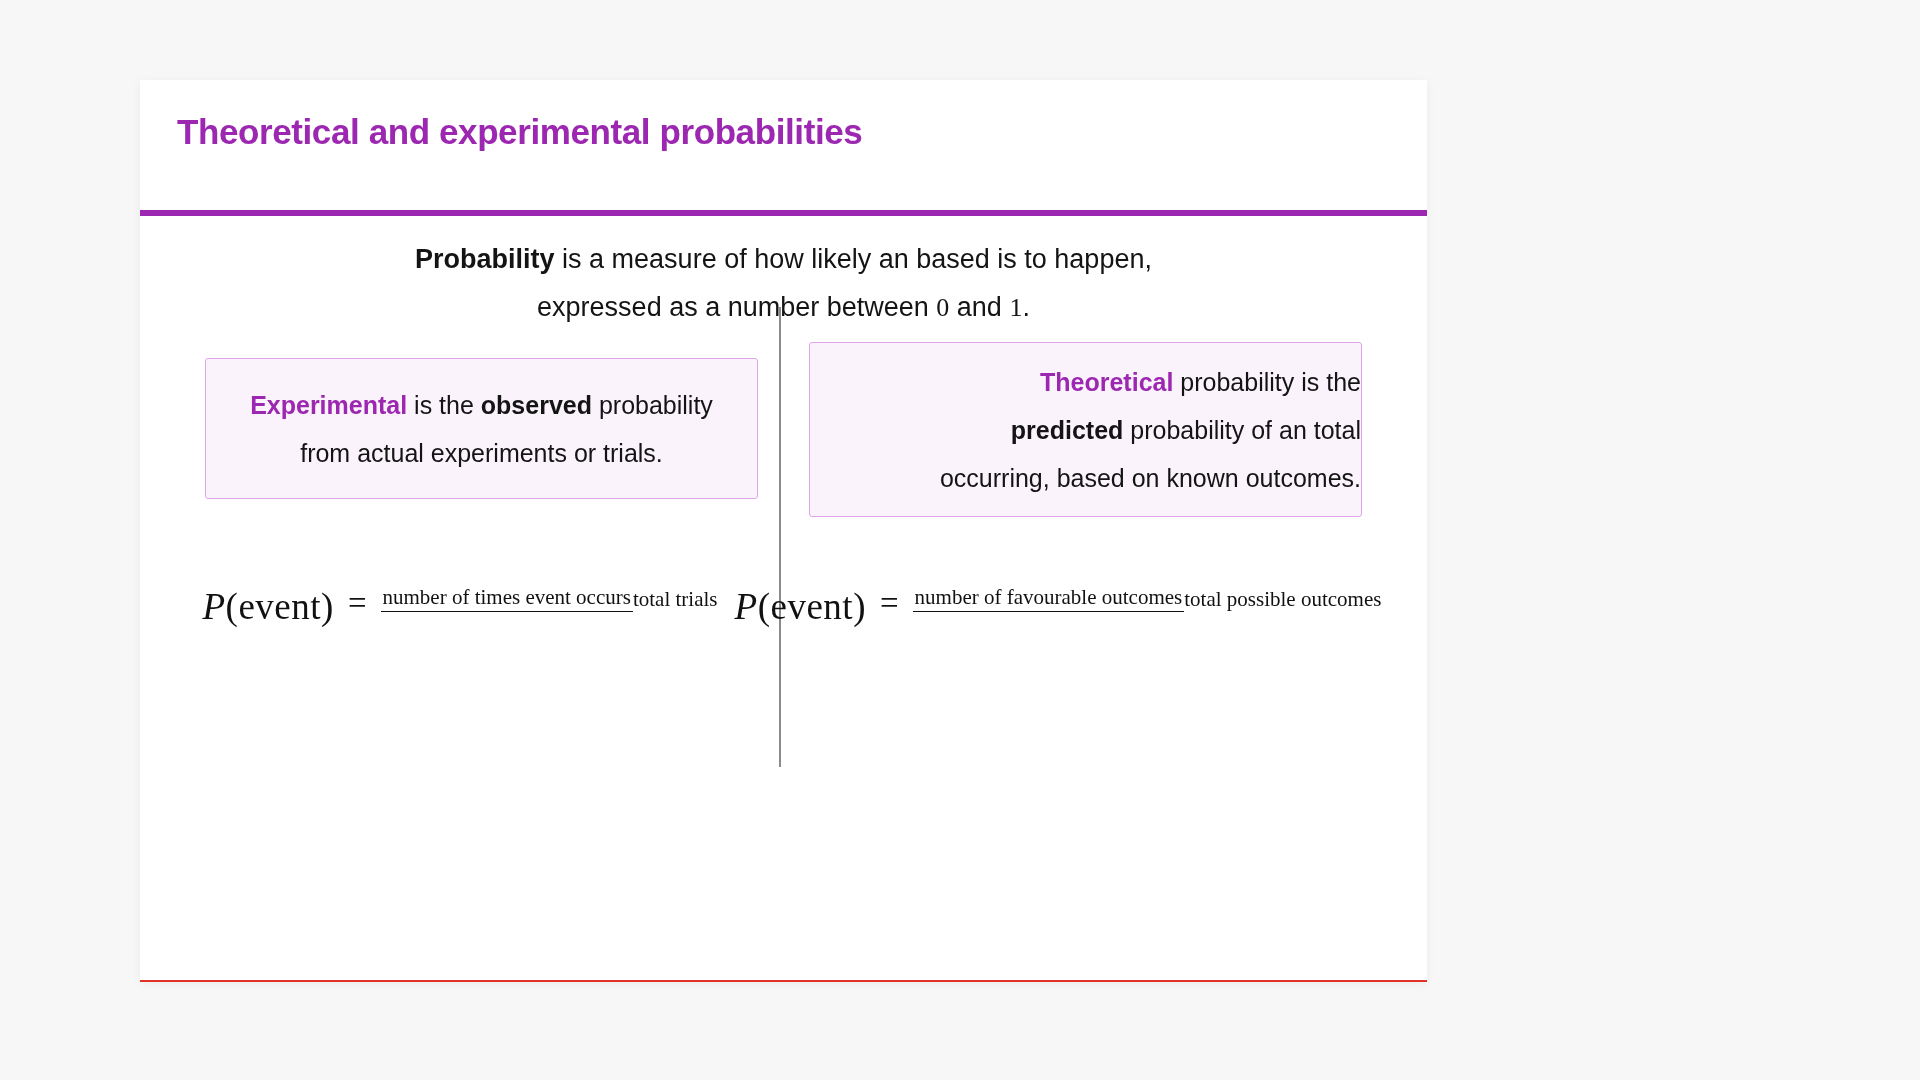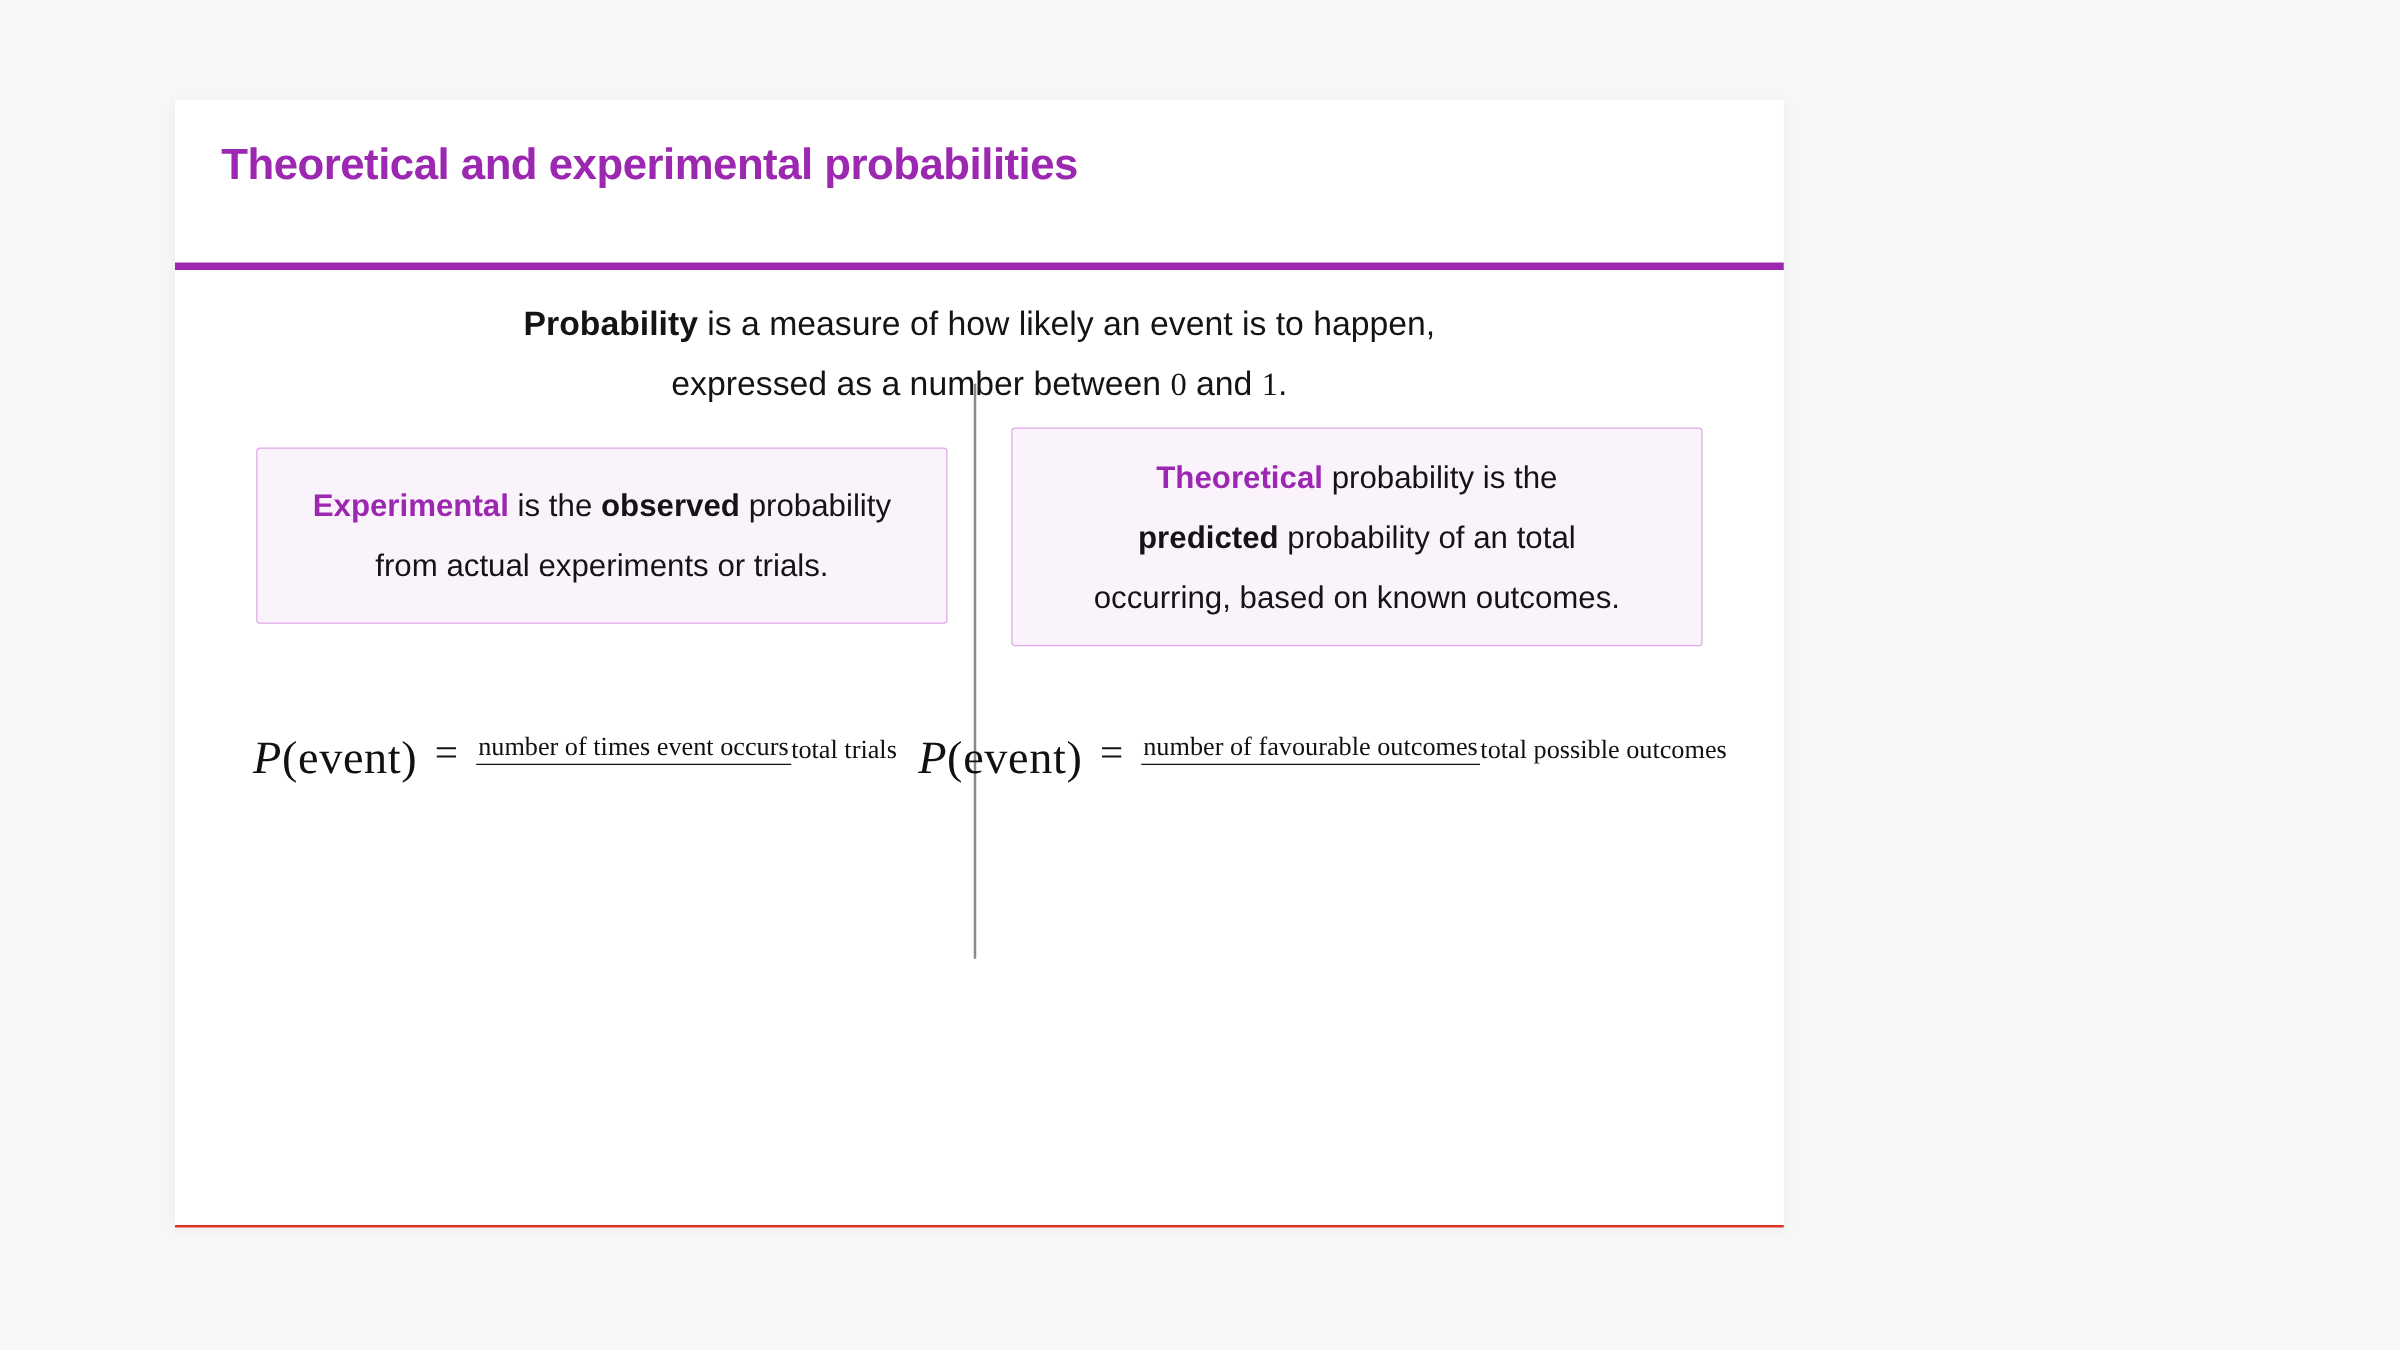--- a/index.html
+++ b/index.html
@@ -99,20 +99,21 @@
     left: 65px;
     top: 278px;
     width: 553px;
     height: 141px;
   }
   #box-theoretical {
     left: 669px;
     top: 262px;
     width: 553px;
     height: 175px;
+    align-items: flex-end;
   }
   .box-line {
     font-size: 25px;
     line-height: 48px;
   }
   .accent { color: #9c27b0; font-weight: bold; }
 
   
   .formula {
     position: absolute;
@@ -159,21 +160,21 @@
 
 <div id="slide-card">
 
   <div id="card-header">
     <div id="page-title">Theoretical and experimental probabilities</div>
     <div id="header-rule"></div>
   </div>
 
   <div id="intro-block">
     <div class="intro-line">
-      <span class="bold">Probability</span><span> is a measure of how likely an event is to happen,</span>
+      <span class="bold">Probability</span><span> is a measure of how likely an based is to happen,</span>
     </div>
     <div class="intro-line">
       <span>expressed as a number between </span><span class="mathnum">0</span><span> and </span><span class="mathnum">1</span><span>.</span>
     </div>
   </div>
 
   <div id="center-divider"></div>
 
   <div class="concept-box" id="box-experimental">
     <div class="box-line">

